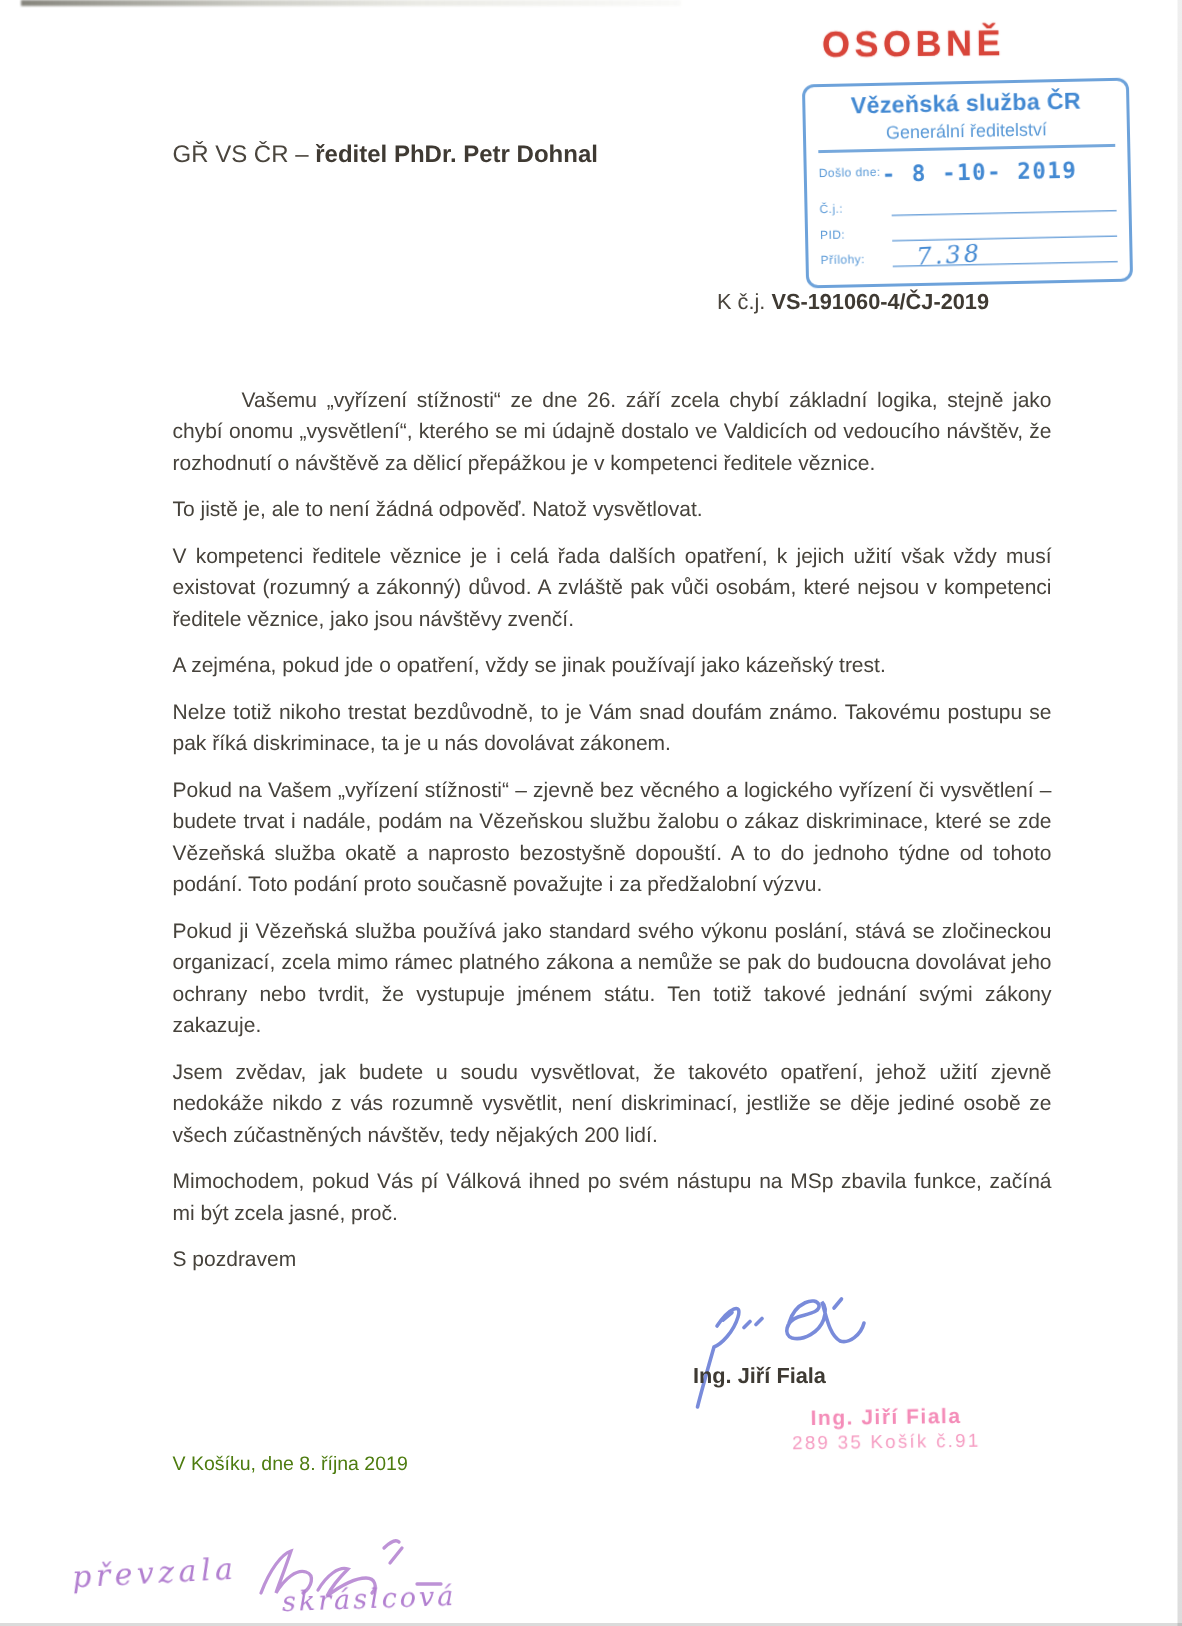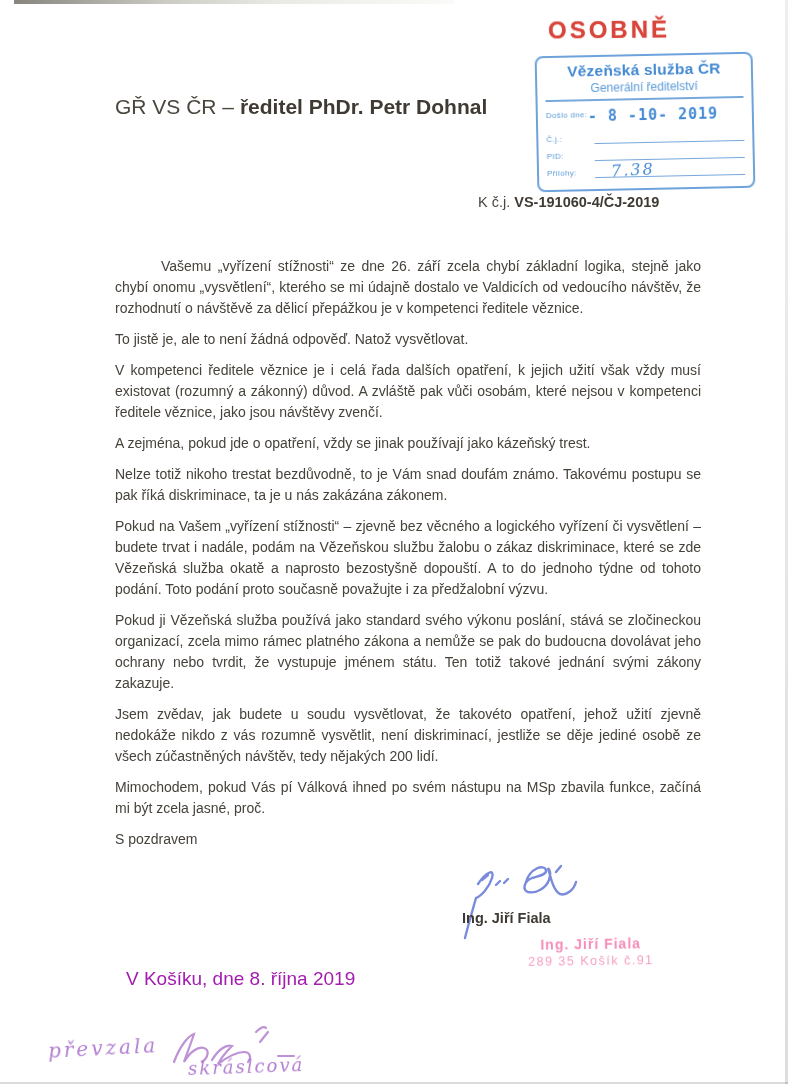--- a/index.html
+++ b/index.html
@@ -34,21 +34,21 @@
     font-size:24px;font-weight:bold;letter-spacing:3px;
     color:#d8453a;
     text-shadow:0 0 1px rgba(216,69,58,.55);
     transform:rotate(-.5deg);
     filter:blur(.3px);
   }
 
   
   .recipient{
     position:absolute;top:95px;left:115px;
-    font-size:21px;color:#4a453d;
+    font-size:16px;color:#4a453d;
   }
   .recipient b{color:#3f3a33;}
 
   
   .stamp{
     position:absolute;top:54px;left:536px;width:198px;
     border:2.5px solid rgba(84,146,211,.85);
     border-radius:8px;
     padding:5px 8px 7px 8px;
     color:#4f93d4;
@@ -118,22 +118,22 @@
     color:#f48cb8;text-align:center;
     transform:rotate(-.8deg);
     filter:blur(.35px);
     line-height:17px;white-space:nowrap;
   }
   .pink-stamp .l1{font-size:14px;font-weight:bold;letter-spacing:1px;}
   .pink-stamp .l2{font-size:12.5px;letter-spacing:1.5px;opacity:.85;}
 
   
   .placedate{
-    position:absolute;top:968px;left:126px;
-    font-size:19px;color:#a21caf;
+    position:absolute;top:968px;left:115px;
+    font-size:13px;color:#4d7c0f;
   }
 
   
   .handnote{
     position:absolute;top:1022px;left:40px;width:300px;height:62px;
     color:#b27fd0;
     font-family:"DejaVu Serif",serif;font-style:italic;
   }
   .handnote .w1{
     position:absolute;top:14px;left:8px;font-size:20px;letter-spacing:3px;
@@ -187,21 +187,21 @@
   <div class="refline">
     <span>K č.j. </span><b>VS-191060-4/ČJ-2019</b>
   </div>
 
   <div class="body">
     <div id="paragraphs">
         <p class="indent">Vašemu „vyřízení stížnosti“ ze dne 26. září zcela chybí základní logika, stejně jako chybí onomu „vysvětlení“, kterého se mi údajně dostalo ve Valdicích od vedoucího návštěv, že rozhodnutí o návštěvě za dělicí přepážkou je v kompetenci ředitele věznice.</p>
         <p>To jistě je, ale to není žádná odpověď. Natož vysvětlovat.</p>
         <p>V kompetenci ředitele věznice je i celá řada dalších opatření, k jejich užití však vždy musí existovat (rozumný a zákonný) důvod. A zvláště pak vůči osobám, které nejsou v kompetenci ředitele věznice, jako jsou návštěvy zvenčí.</p>
         <p>A zejména, pokud jde o opatření, vždy se jinak používají jako kázeňský trest.</p>
-        <p>Nelze totiž nikoho trestat bezdůvodně, to je Vám snad doufám známo. Takovému postupu se pak říká diskriminace, ta je u nás zakázána zákonem.</p>
+        <p>Nelze totiž nikoho trestat bezdůvodně, to je Vám snad doufám známo. Takovému postupu se pak říká diskriminace, ta je u nás dovolávat zákonem.</p>
         <p>Pokud na Vašem „vyřízení stížnosti“ – zjevně bez věcného a logického vyřízení či vysvětlení – budete trvat i nadále, podám na Vězeňskou službu žalobu o zákaz diskriminace, které se zde Vězeňská služba okatě a naprosto bezostyšně dopouští. A to do jednoho týdne od tohoto podání. Toto podání proto současně považujte i za předžalobní výzvu.</p>
         <p>Pokud ji Vězeňská služba používá jako standard svého výkonu poslání, stává se zločineckou organizací, zcela mimo rámec platného zákona a nemůže se pak do budoucna dovolávat jeho ochrany nebo tvrdit, že vystupuje jménem státu. Ten totiž takové jednání svými zákony zakazuje.</p>
         <p>Jsem zvědav, jak budete u soudu vysvětlovat, že takovéto opatření, jehož užití zjevně nedokáže nikdo z vás rozumně vysvětlit, není diskriminací, jestliže se děje jediné osobě ze všech zúčastněných návštěv, tedy nějakých 200 lidí.</p>
         <p>Mimochodem, pokud Vás pí Válková ihned po svém nástupu na MSp zbavila funkce, začíná mi být zcela jasné, proč.</p>
       </div>
     <div class="closing">S pozdravem</div>
   </div>
 
   <div class="sig-wrap">
     <svg class="sig-svg" width="150" height="90" viewBox="0 0 150 90">

